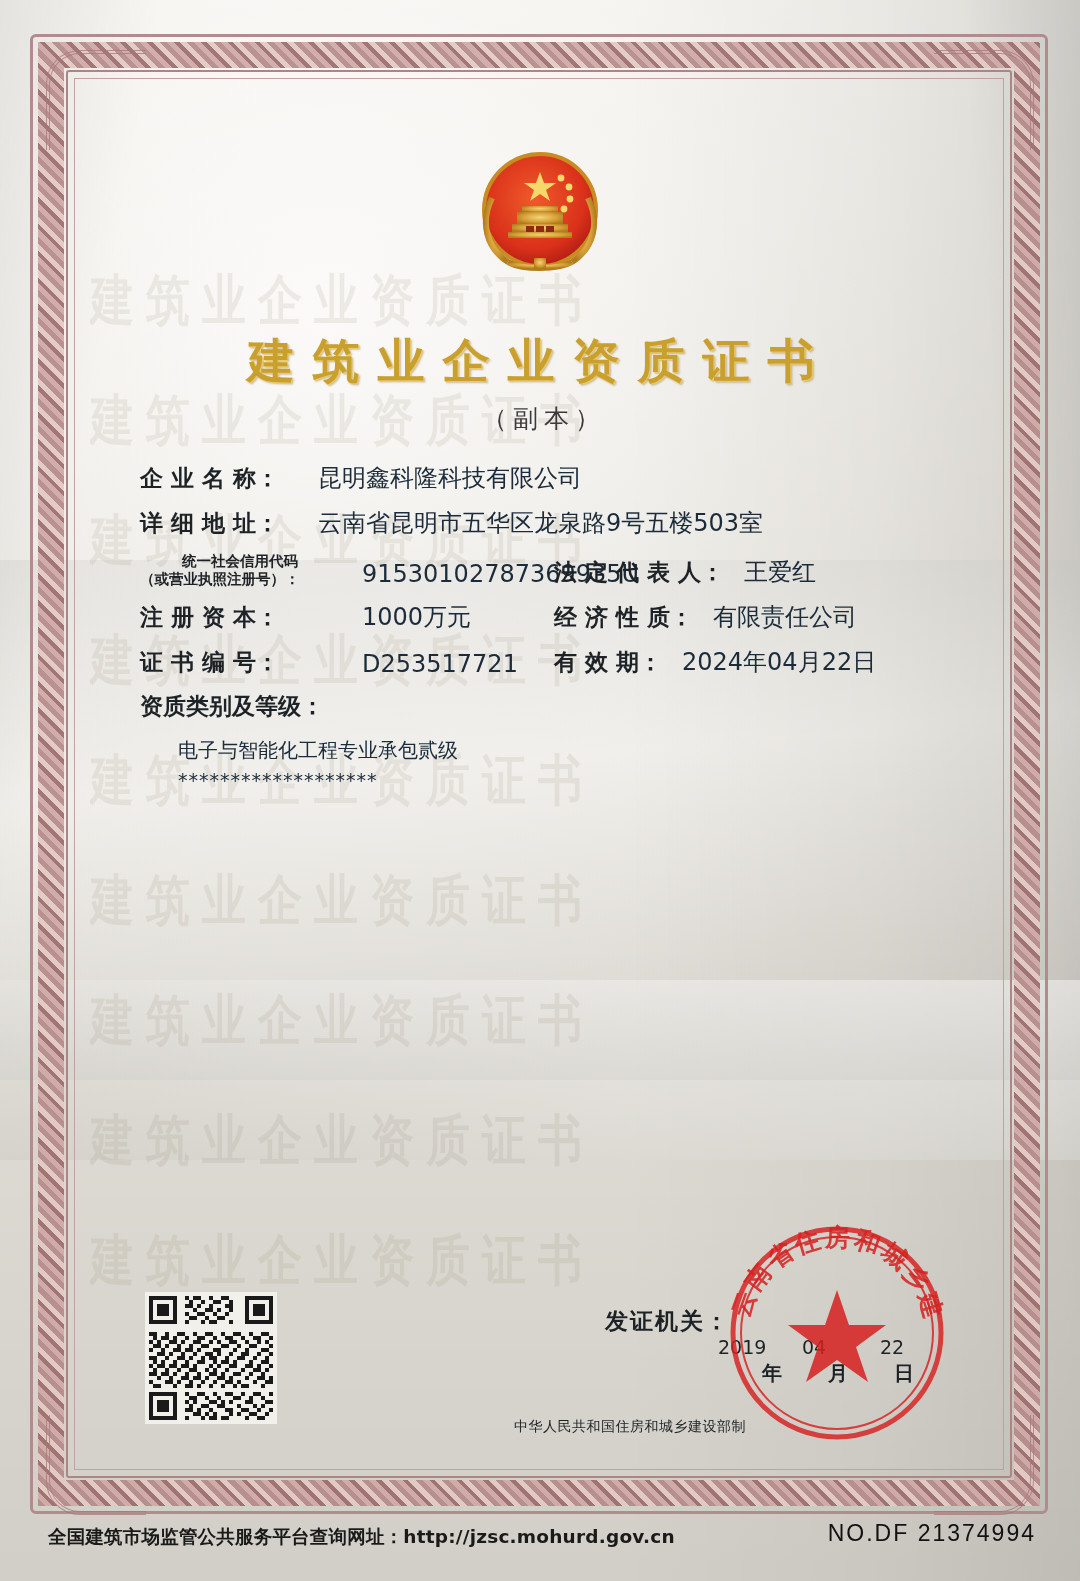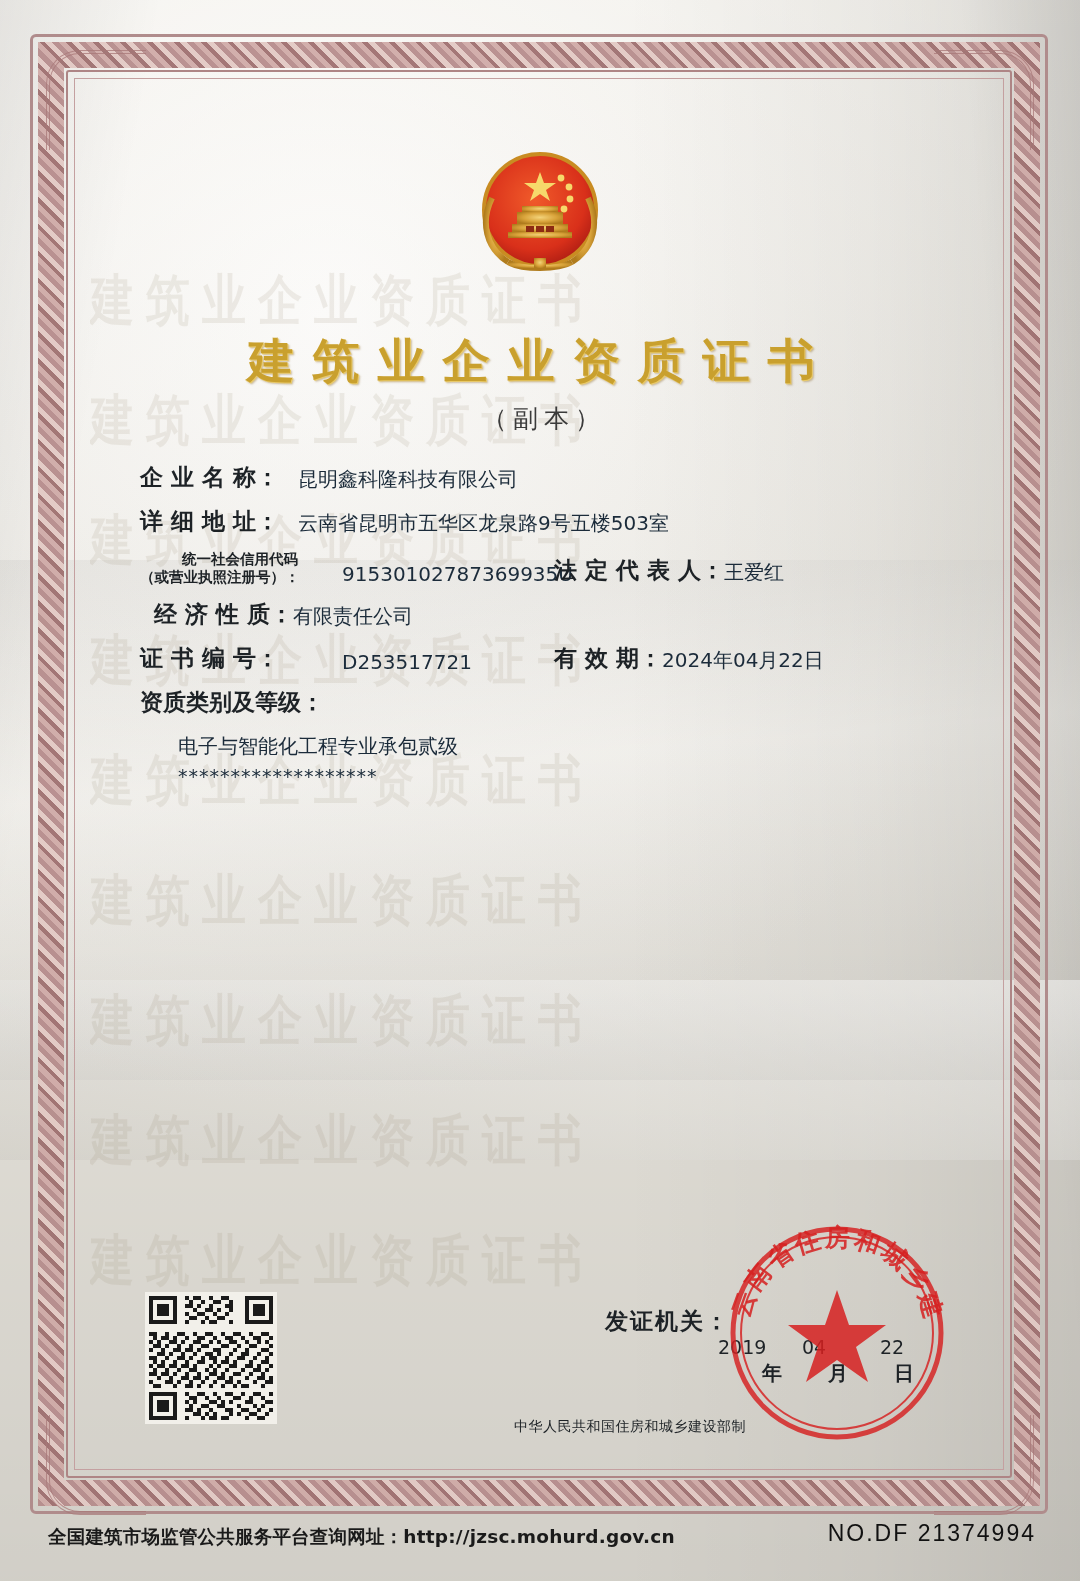--- a/index.html
+++ b/index.html
@@ -158,23 +158,23 @@
     margin-bottom: 13px;
     min-height: 30px;
   }
   .lbl {
     font-size: 23px;
     font-weight: bold;
     color: #1d2226;
     white-space: nowrap;
   }
   .val {
-    font-size: 20px;
+    font-size: 24px;
     color: #1b2b3a;
-    margin-left: 0;
+    margin-left: 20px;
     white-space: nowrap;
   }
   .twocol { display: flex; }
   .col-left { width: 400px; display: flex; align-items: flex-end; gap: 44px; }
   .col-right { display: flex; align-items: flex-end; }
 
   .lbl-small {
     font-size: 14.5px;
     font-weight: bold;
     line-height: 18px;
@@ -361,20 +361,24 @@
         </div>
         <div class="val">91530102787369935U</div>
       </div>
       <div class="col-right">
         <div class="lbl" style="margin-left:14px">法 定 代 表 人：</div>
         <div class="val">王爱红</div>
       </div>
     </div>
 
     <div class="row twocol">
+      <div class="col-left">
+        <div class="lbl" style="width:158px">注 册 资 本：</div>
+        <div class="val">1000万元</div>
+      </div>
       <div class="col-right">
         <div class="lbl" style="margin-left:14px">经 济 性 质：</div>
         <div class="val">有限责任公司</div>
       </div>
     </div>
 
     <div class="row twocol">
       <div class="col-left">
         <div class="lbl" style="width:158px">证 书 编 号：</div>
         <div class="val">D253517721</div>

